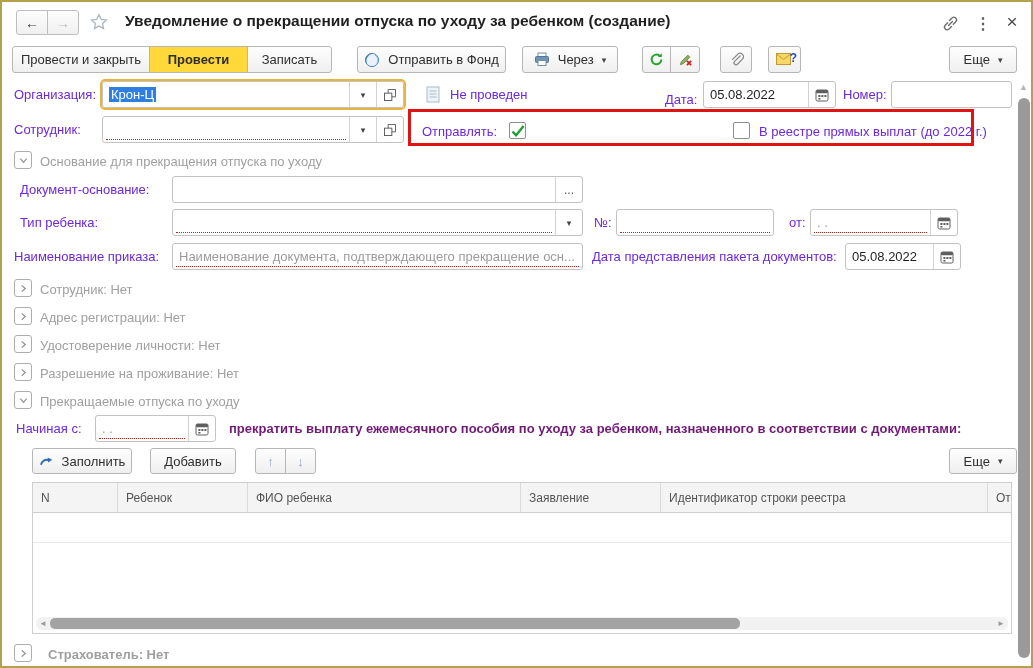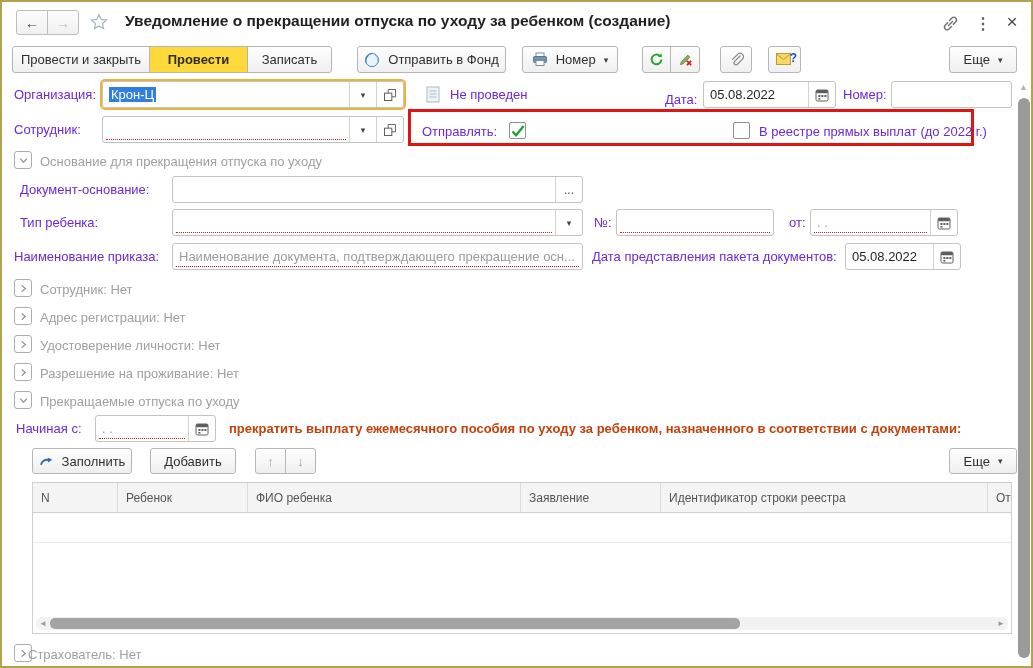--- a/index.html
+++ b/index.html
@@ -112,21 +112,21 @@
   </div>
 
   <div class="tbtn" style="left:520px; width:96px;">
     <span>
         <svg width="16" height="15" viewBox="0 0 16 15">
           <rect x="4" y="1" width="8" height="3.5" fill="#fff" stroke="#7b8d9c"></rect>
           <rect x="1.5" y="4.5" width="13" height="6" rx="1" fill="#6f95b5" stroke="#58768f"></rect>
           <rect x="4" y="8.5" width="8" height="5" fill="#fff" stroke="#7b8d9c"></rect>
         </svg>
       </span>
-    <span>Номер</span>
+    <span>Через</span>
     <span class="caret">▾</span>
   </div>
 
   <div class="grp" style="left:640px;">
     <div class="gb" style="width:29px;">
       <span>
           <svg width="15" height="15" viewBox="0 0 16 16">
             <path d="M13.2 8A5.2 5.2 0 1 1 11.6 4.2" stroke="#27a22e" stroke-width="2.1" fill="none"></path>
             <path d="M13.6 1.2v4.2H9.4z" fill="#27a22e"></path>
           </svg>
@@ -367,21 +367,21 @@
             <rect x="1" y="2" width="12" height="11" rx="1.5" fill="#fff" stroke="#5e5e5e"></rect>
             <rect x="1" y="2" width="12" height="3.2" rx="1.5" fill="#5e5e5e"></rect>
             <rect x="3.4" y="7" width="2" height="2" fill="#5e5e5e"></rect>
             <rect x="6.4" y="7" width="2" height="2" fill="#5e5e5e"></rect>
             <rect x="9.4" y="7" width="2" height="2" fill="#5e5e5e"></rect>
             <rect x="3.4" y="10" width="2" height="1.6" fill="#5e5e5e"></rect>
           </svg>
         </span>
     </div>
   </div>
-  <div class="lbl" style="left:227px; top:413px; font-weight:700; color:#c2410c;">прекратить выплату ежемесячного пособия по уходу за ребенком, назначенного в соответствии с документами:</div>
+  <div class="lbl" style="left:227px; top:413px; font-weight:700; color:#701a75;">прекратить выплату ежемесячного пособия по уходу за ребенком, назначенного в соответствии с документами:</div>
 
   <div class="tbtn" style="left:30px; top:446px; width:100px; height:26px;">
     <span>
         <svg width="15" height="13" viewBox="0 0 16 14">
           <path d="M2 10.5C3.2 6 7.5 4.2 10.5 5.6" stroke="#2d6ab4" stroke-width="2" fill="none"></path>
           <path d="M9.2 2.6l5 2.6-4.4 3z" fill="#2d6ab4"></path>
         </svg>
       </span>
     <span>Заполнить</span>
   </div>
@@ -416,18 +416,18 @@
       <div class="hthumb"></div>
       <span class="harrow" style="right:3px;">►</span>
     </div>
   </div>
 
   <div class="chev" style="left:12px; top:642px;">
     <svg width="9" height="9" viewBox="0 0 10 10">
         <path d="M3 1.5l4 3.5-4 3.5" stroke="#8f8f8f" stroke-width="1.4" fill="none"></path>
       </svg>
   </div>
-  <div class="secname" style="left:26px; top:645px;">Страхователь: Нет</div>
+  <div class="secname" style="left:46px; top:645px;font-weight:bold;">Страхователь: Нет</div>
 
   <div class="vup">▲</div>
   <div class="vthumb"></div>
 
 </div>
 
 </body></html>

